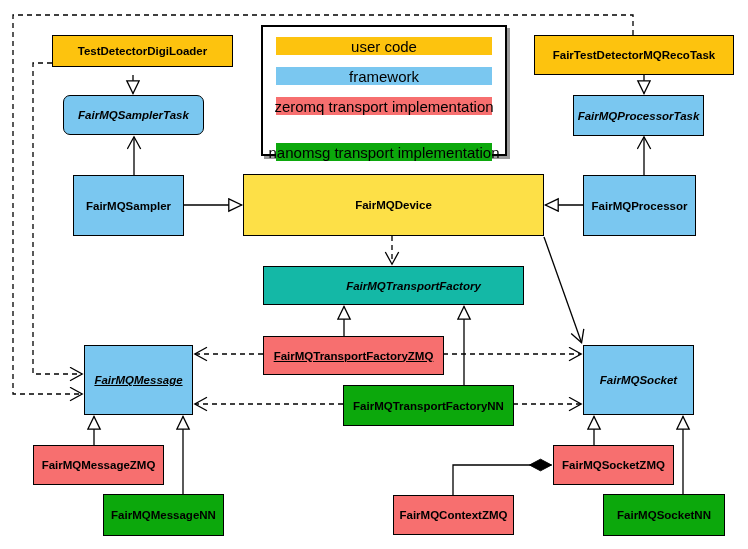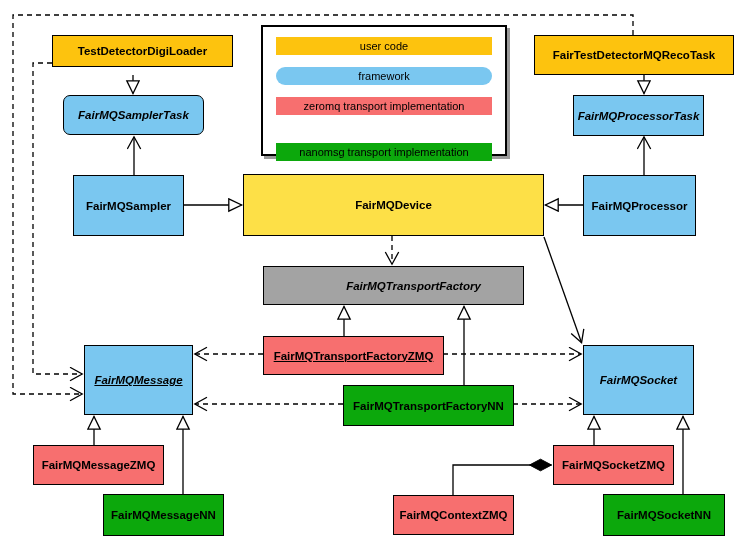--- a/index.html
+++ b/index.html
@@ -28,21 +28,21 @@
     background:#fff;
     border:2px solid #000;
     box-sizing:border-box;
     box-shadow:3px 3px 0 #9a9a9a;
     z-index:2;
   }
   .legend-bar{
     position:absolute;
     left:13px;width:216px;height:18px;
     display:flex;align-items:center;justify-content:center;
-    font-size:11px;font-weight:normal;color:#000;
+    font-size:15px;font-weight:normal;color:#000;
     white-space:nowrap;
   }
   .lb0{top:10px;} .lb1{top:40px;} .lb2{top:70px;} .lb3{top:116px;}
   .wire{stroke:#000;stroke-width:1.3;fill:none;}
   .dashed{stroke-dasharray:5 4;}
 </style>
 </head>
 <body>
 
 <div id="canvas">
@@ -81,40 +81,40 @@
     <path class="wire dashed" d="M343,404 L195,404" marker-end="url(#chev)"></path>
     <path class="wire dashed" d="M513,404 L581,404" marker-end="url(#chev)"></path>
     <path class="wire dashed" d="M633,35 L633,15 L13,15 L13,394 L82,394" marker-end="url(#chev)"></path>
     <path class="wire dashed" d="M52,63 L33,63 L33,374 L82,374" marker-end="url(#chev)"></path>
 
     <path class="wire" d="M453,495 L453,465 L551.5,465" marker-end="url(#dia)"></path>
   </svg>
 
   <div class="legend">
     <div class="legend-bar lb0" style="background-color: rgb(253, 195, 14);">user code</div>
-    <div class="legend-bar lb1" style="background-color: rgb(122, 199, 240); border-radius: 9px;">framework</div>
+    <div class="legend-bar lb1" style="background-color: rgb(122, 199, 240);">framework</div>
     <div class="legend-bar lb2" style="background-color: rgb(247, 111, 111);">zeromq transport implementation</div>
     <div class="legend-bar lb3" style="background-color: rgb(12, 168, 12);">nanomsg transport implementation</div>
   </div>
 
   <div class="node" style="left: 52px; top: 35px; width: 181px; height: 32px; background-color: rgb(253, 195, 14); text-align: center;">TestDetectorDigiLoader</div>
 
   <div class="node" style="left: 534px; top: 35px; width: 200px; height: 40px; background-color: rgb(253, 195, 14);">FairTestDetectorMQRecoTask</div>
 
   <div class="node abstract" style="left: 63px; top: 95px; width: 141px; height: 40px; background-color: rgb(122, 199, 240); border-radius: 7px;">FairMQSamplerTask</div>
 
   <div class="node abstract" style="left: 573px; top: 95px; width: 131px; height: 41px; background-color: rgb(122, 199, 240);">FairMQProcessorTask</div>
 
   <div class="node" style="left: 73px; top: 175px; width: 111px; height: 61px; background-color: rgb(122, 199, 240);">FairMQSampler</div>
 
   <div class="node" style="left: 243px; top: 174px; width: 301px; height: 62px; background-color: #fde047;">FairMQDevice</div>
 
   <div class="node" style="left: 583px; top: 175px; width: 113px; height: 61px; background-color: rgb(122, 199, 240);">FairMQProcessor</div>
 
-  <div class="node abstract" style="left: 263px; top: 266px; width: 261px; height: 39px; background-color: #a3a3a3; padding-left: 40px;">FairMQTransportFactory</div>
+  <div class="node abstract" style="left: 263px; top: 266px; width: 261px; height: 39px; background-color: #14b8a6; padding-left: 40px;">FairMQTransportFactory</div>
 
   <div class="node" style="left: 263px; top: 336px; width: 181px; height: 39px; background-color: rgb(247, 111, 111); text-decoration: underline;">FairMQTransportFactoryZMQ</div>
 
   <div class="node" style="left: 343px; top: 385px; width: 171px; height: 41px; background-color: rgb(12, 168, 12);">FairMQTransportFactoryNN</div>
 
   <div class="node abstract" style="left: 84px; top: 345px; width: 109px; height: 70px; background-color: rgb(122, 199, 240); text-decoration: underline;">FairMQMessage</div>
 
   <div class="node abstract" style="left: 583px; top: 345px; width: 111px; height: 70px; background-color: rgb(122, 199, 240);">FairMQSocket</div>
 
   <div class="node" style="left: 33px; top: 445px; width: 131px; height: 40px; background-color: rgb(247, 111, 111);">FairMQMessageZMQ</div>

